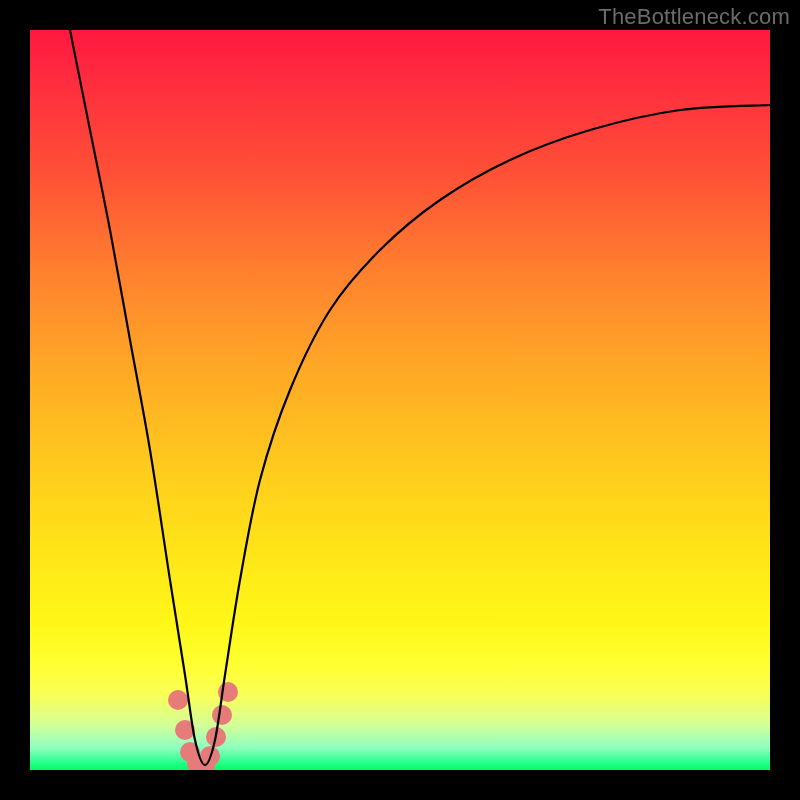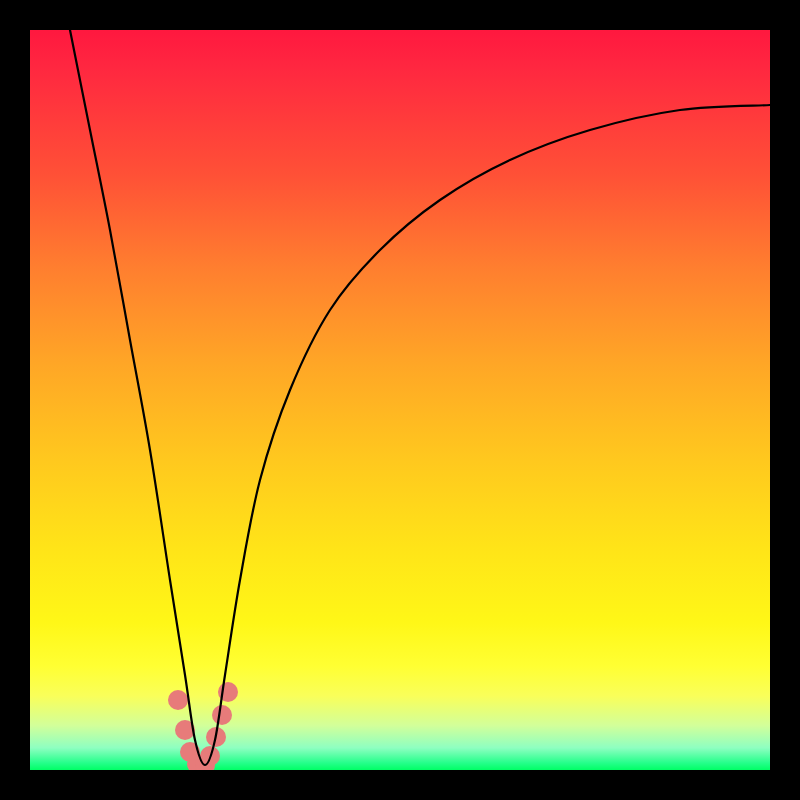--- a/index.html
+++ b/index.html
@@ -55,20 +55,21 @@
     font-size: 22px;
     font-weight: 500;
     letter-spacing: 0.2px;
     user-select: none;
   }
 </style>
 </head>
 <body>
 
 <div class="frame">
+  <div class="watermark">TheBottleneck.com</div>
   <div class="plot">
     <svg viewBox="0 0 740 740" preserveAspectRatio="none">
       <g id="markers">
           <circle cx="148" cy="670" r="10" fill="#e77b7a"></circle>
           <circle cx="155" cy="700" r="10" fill="#e77b7a"></circle>
           <circle cx="160" cy="722" r="10" fill="#e77b7a"></circle>
           <circle cx="167" cy="734" r="10" fill="#e77b7a"></circle>
           <circle cx="175" cy="735" r="10" fill="#e77b7a"></circle>
           <circle cx="180" cy="726" r="10" fill="#e77b7a"></circle>
           <circle cx="186" cy="707" r="10" fill="#e77b7a"></circle>

